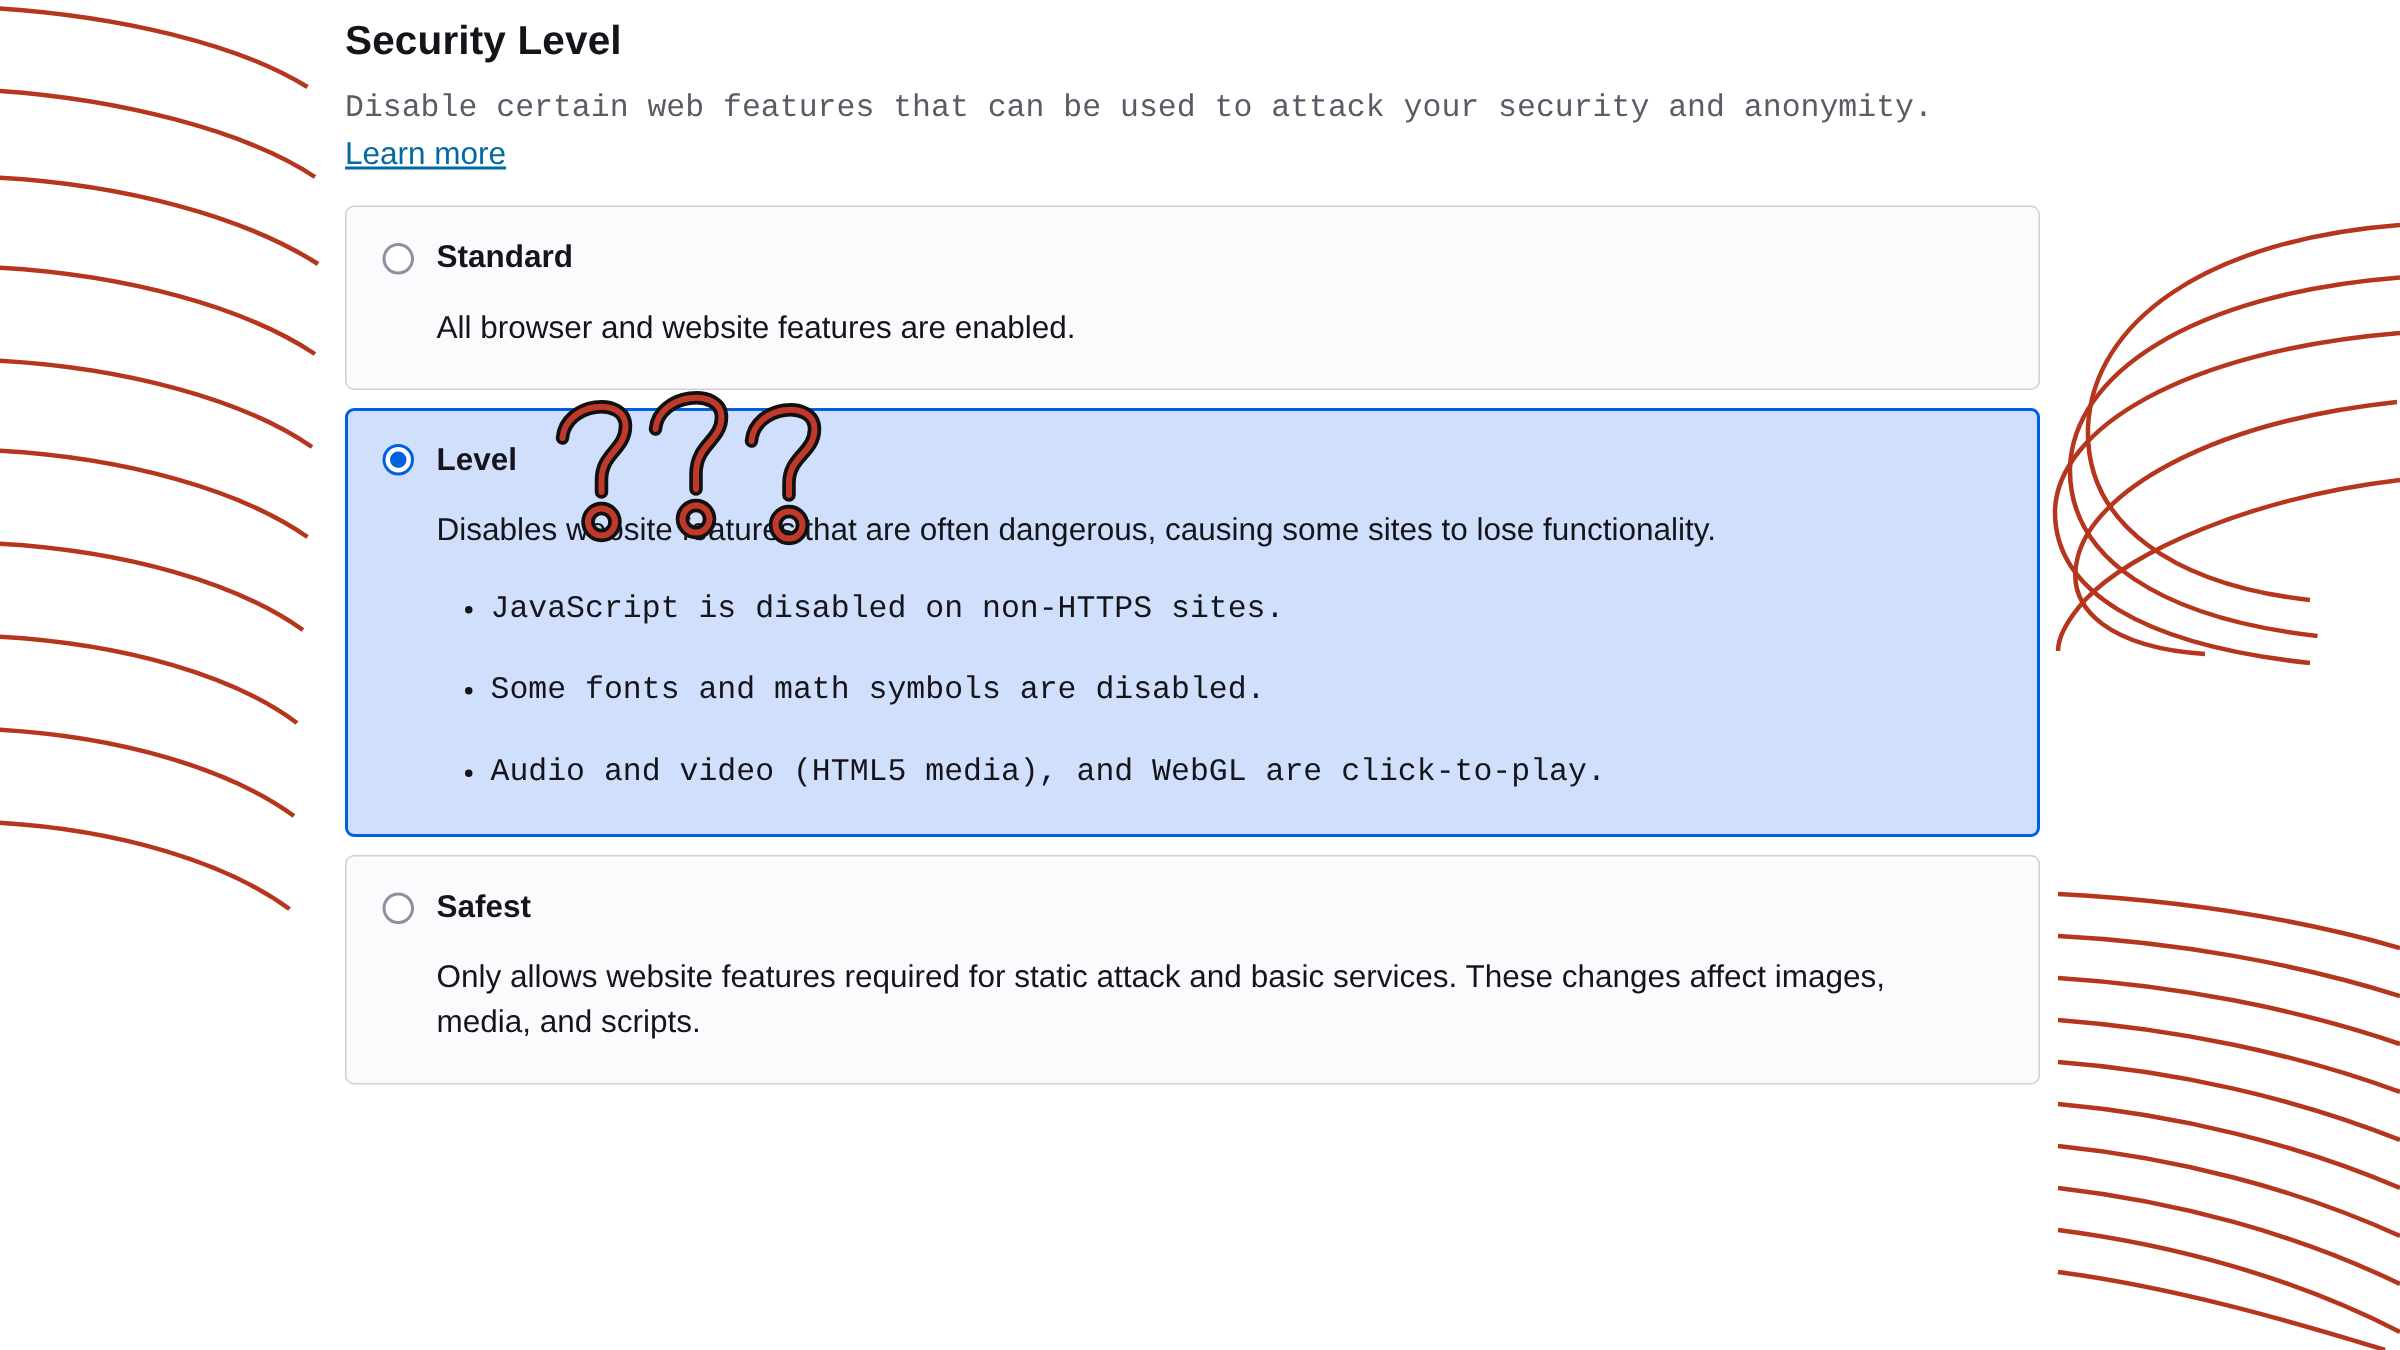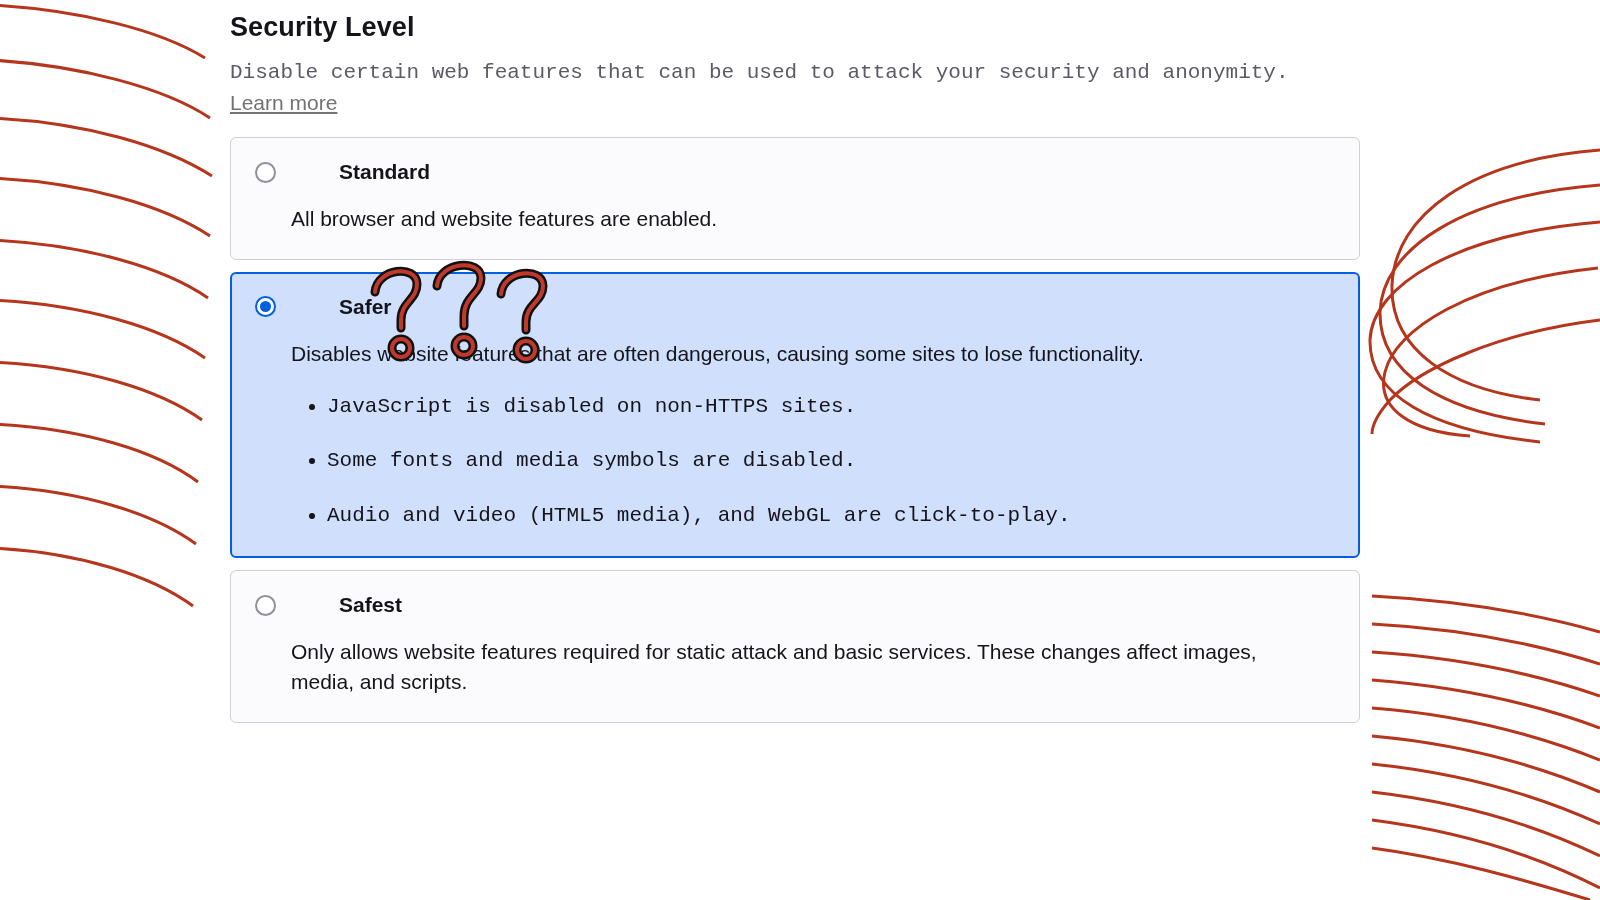--- a/index.html
+++ b/index.html
@@ -50,21 +50,21 @@
     font-size: 21px;
     color: #5b5b66;
     margin: 17px 0 0 0;
     line-height: 1.25;
     font-family: Liberation Mono, monospace;
   }
 
   .learn-more {
     display: inline-block;
     font-size: 21px;
-    color: #737373;
+    color: #0369a1;
     text-decoration: underline;
     margin-top: 5px;
     cursor: pointer;
   }
 
   .options {
     margin-top: 22px;
   }
 
   .option {
@@ -119,21 +119,20 @@
     margin-left: -5.5px;
     margin-top: -5.5px;
     border-radius: 50%;
     background: #0060df;
   }
 
   .opt-title {
     font-size: 21px;
     font-weight: bold;
     color: #15141a;
-    margin-left: 48px;
   }
 
   .opt-desc {
     font-size: 21px;
     color: #15141a;
     margin: 20px 0 0 36px;
     line-height: 1.45;
     max-width: 980px;
   }
 
@@ -216,26 +215,26 @@
         <div class="opt-head">
           <span class="radio"></span>
           <span class="opt-title">Standard</span>
         </div>
         <div class="opt-desc">All browser and website features are enabled.</div>
       </div>
 
       <div class="option selected">
         <div class="opt-head">
           <span class="radio checked"></span>
-          <span class="opt-title">Safer</span>
+          <span class="opt-title">Level</span>
         </div>
         <div class="opt-desc">Disables website features that are often dangerous, causing some sites to lose functionality.</div>
         <ul class="opt-list">
           <li>JavaScript is disabled on non-HTTPS sites.</li>
-          <li>Some fonts and media symbols are disabled.</li>
+          <li>Some fonts and math symbols are disabled.</li>
           <li>Audio and video (HTML5 media), and WebGL are click-to-play.</li>
         </ul>
       </div>
 
       <div class="option">
         <div class="opt-head">
           <span class="radio"></span>
           <span class="opt-title">Safest</span>
         </div>
         <div class="opt-desc">Only allows website features required for static attack and basic services. These changes affect images, media, and scripts.</div>

